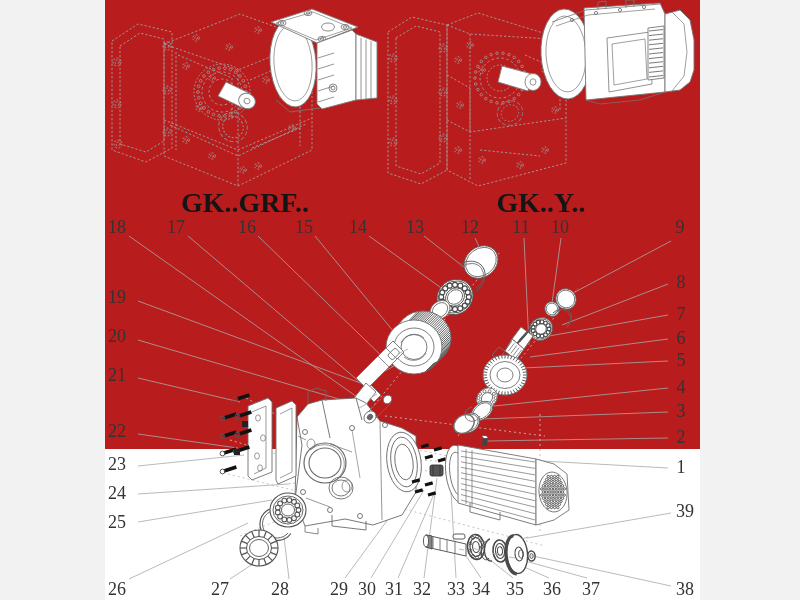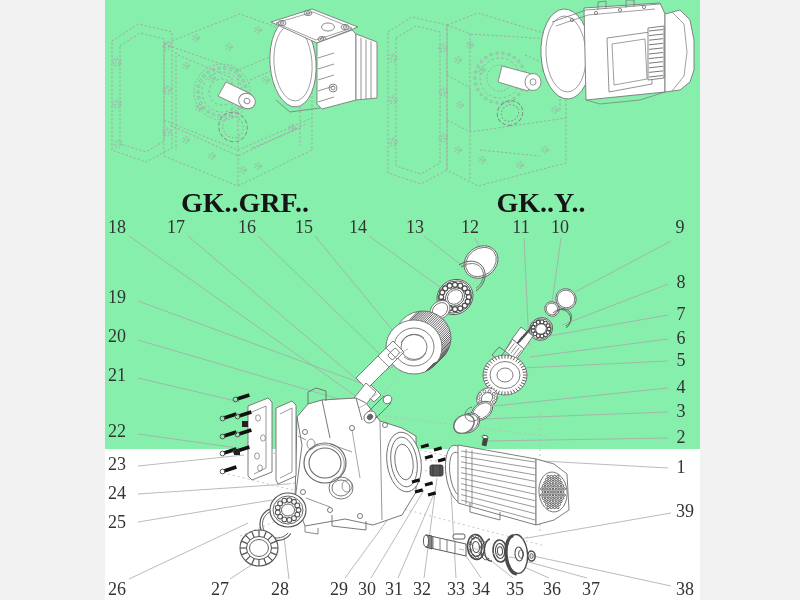--- a/index.html
+++ b/index.html
@@ -1,17 +1,17 @@
 <!DOCTYPE html>
 <html><head>
 <meta charset="utf-8">
 <style>
   html,body{margin:0;padding:0;}
   body{width:800px;height:600px;overflow:hidden;background:#fff;font-family:"Liberation Serif", serif;}
-  #stage{position:relative;width:800px;height:449px;background:#86efac;}
+  #stage{position:relative;width:800px;height:449px;background:#b91c1c;}
   .side{position:absolute;top:0;height:600px;background:#f3f2f2;}
   svg{position:absolute;left:0;top:0;}
 </style>
 </head>
 <body>
 <div id="stage">
   <div class="side" style="left:0;width:105px;"></div>
   <div class="side" style="left:700px;width:100px;"></div>
   <svg width="800" height="600" viewBox="0 0 800 600">
     <g fill="none" stroke-width="0.9">

